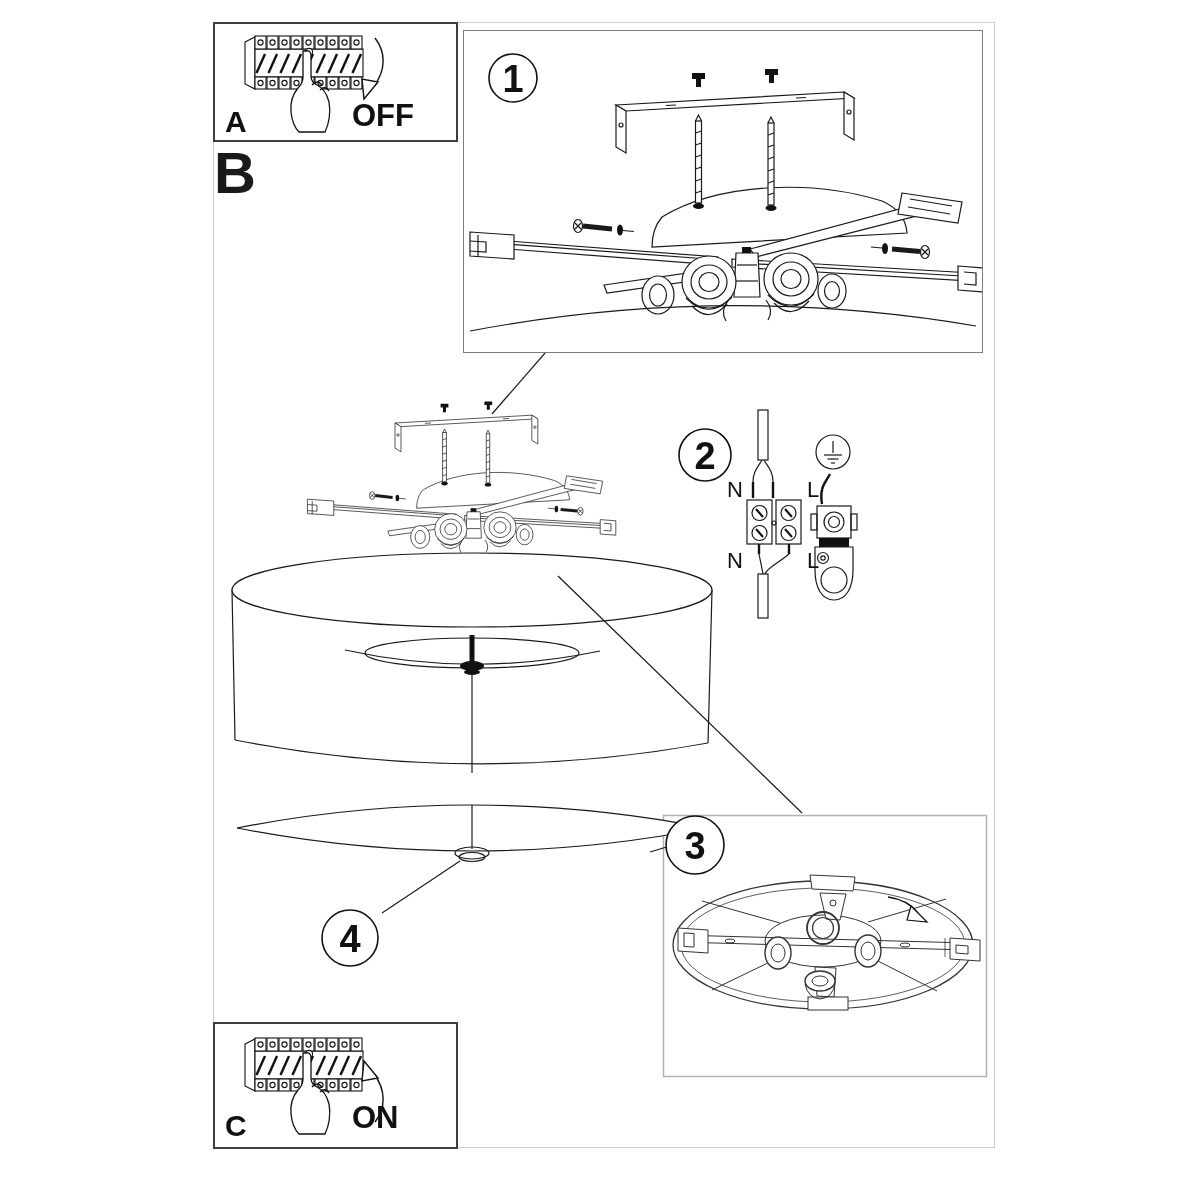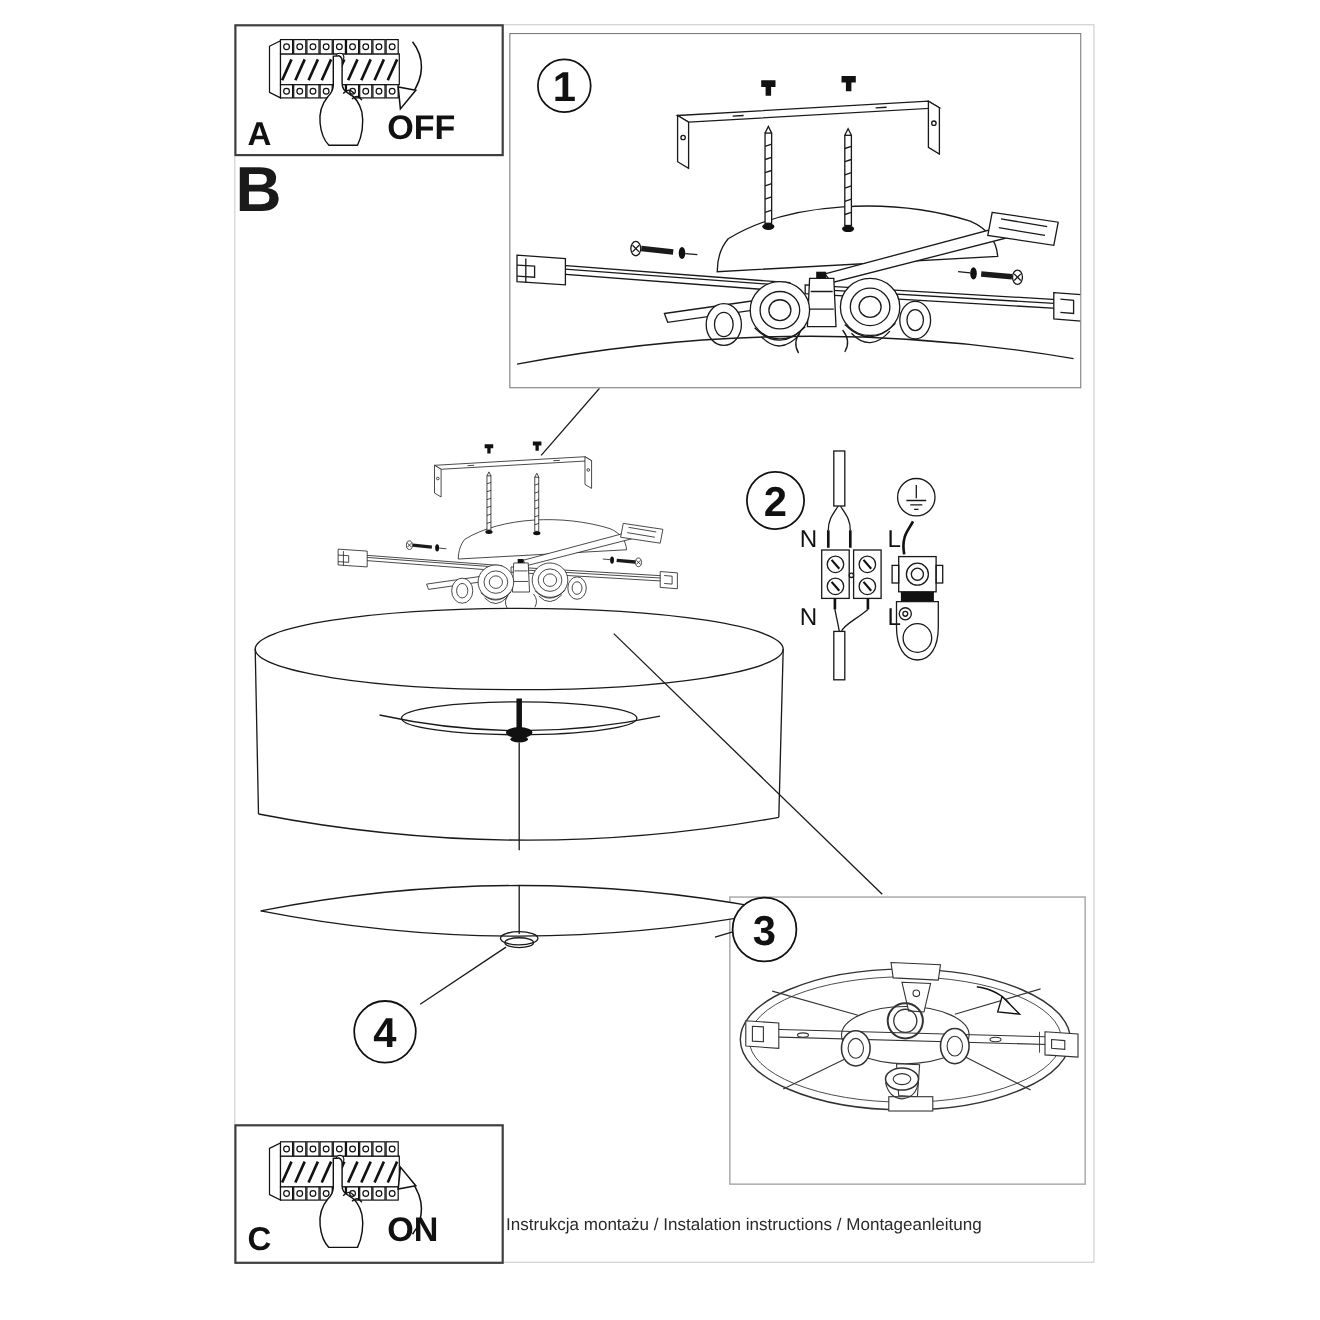--- a/index.html
+++ b/index.html
@@ -336,16 +336,15 @@
       </g>
       <g>
         <use href="#arrowUp" transform="translate(146,18)"></use>
       </g>
       <text class="onoff" x="137" y="104">ON</text>
       <text class="big-letter" x="10" y="112">C</text>
     </svg>
   </div>
 
   <div class="abs" id="footer">
-    <div>Instrukcja montażu / Instalation instructions / Montageanleitung</div>
   </div>
 
 </div>
 
 </body></html>

